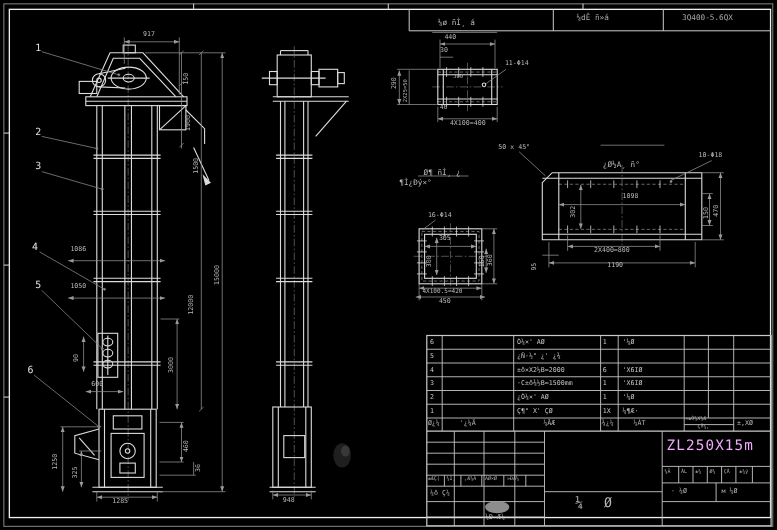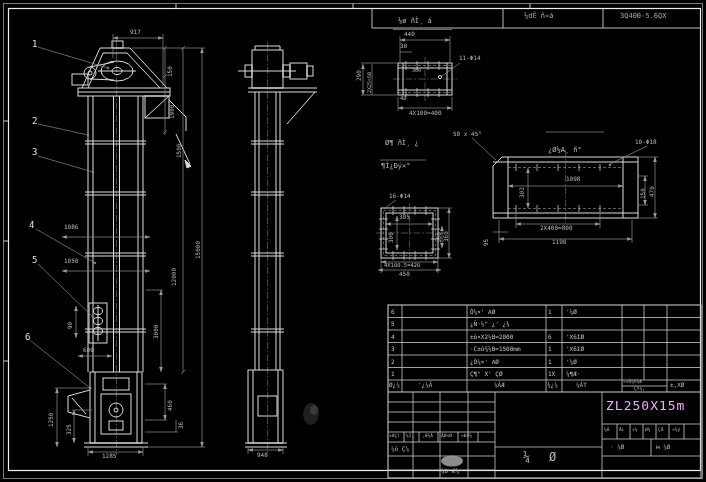--- a/index.html
+++ b/index.html
@@ -353,22 +353,22 @@
     <ellipse cx="311" cy="414" rx="8" ry="11" fill="#1f1f1f"></ellipse>
     <ellipse cx="314" cy="410" rx="4" ry="5" fill="#383838"></ellipse>
   </g>
 </svg>
 
 <div id="ann-layer">
       <span class="ann" style="left: 524px; top: 13px; font-size: 7px; color: rgb(168, 168, 168);">¼dÊ ñ»á</span>
       <span class="ann" style="left: 620px; top: 13px; font-size: 7px; color: rgb(168, 168, 168);">3Q400-5.6QX</span>
       <span class="ann" style="left: 398px; top: 18px; font-size: 7px;">¼ø ñÌ¸ á</span>
       <span class="ann" style="left: 548px; top: 123px; font-size: 7px; margin-top: 24px;">¿Ø½A¸ ñ°</span>
-      <span class="ann" style="left: 385px; top: 140px; font-size: 7px; text-align: right;">Ø¶ ñÌ¸ ¿</span>
-      <span class="ann" style="left: 381px; top: 163px; font-size: 7px;">¶Ì¿Ðý×°</span>
+      <span class="ann" style="left: 385px; top: 154px; font-size: 7px; text-align: right;">Ø¶ ñÌ¸ ¿</span>
+      <span class="ann" style="left: 363px; top: 163px; font-size: 7px;">¶Ì¿Ðý×°</span>
       <span class="ann" style="left: 32px; top: 40px; font-size: 9px; color: rgb(226, 226, 226);">1</span>
       <span class="ann" style="left: 32px; top: 117px; font-size: 9px; color: rgb(226, 226, 226);">2</span>
       <span class="ann" style="left: 32px; top: 148px; font-size: 9px; color: rgb(226, 226, 226);">3</span>
       <span class="ann" style="left: 29px; top: 221px; font-size: 9px; color: rgb(226, 226, 226);">4</span>
       <span class="ann" style="left: 32px; top: 256px; font-size: 9px; color: rgb(226, 226, 226);">5</span>
       <span class="ann" style="left: 25px; top: 333px; font-size: 9px; color: rgb(226, 226, 226);">6</span>
       <span class="ann" style="left: 130px; top: 29px;">917</span>
       <span class="ann rot" style="left: 167px; top: 77px;">150</span>
       <span class="ann rot" style="left: 169px; top: 119px;">1900</span>
       <span class="ann rot" style="left: 176px; top: 158px;">1500</span>

